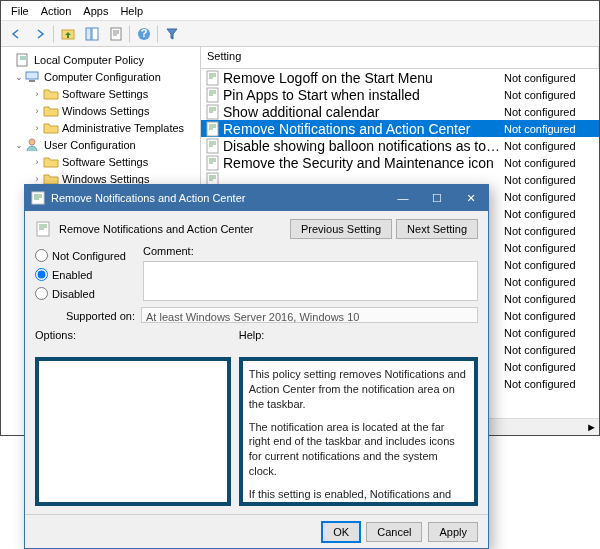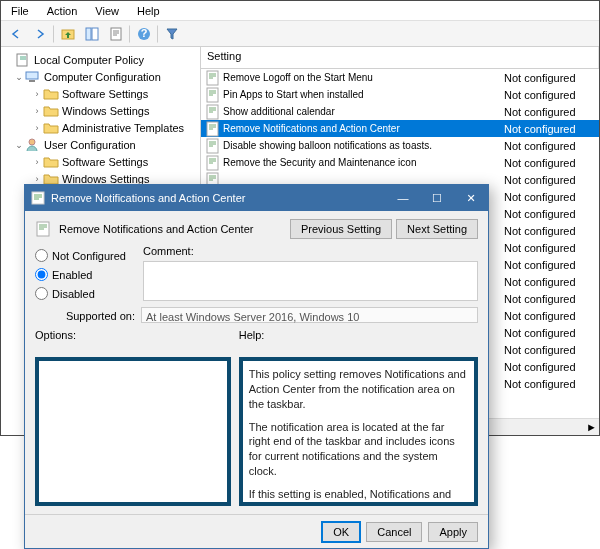--- a/index.html
+++ b/index.html
@@ -5,40 +5,40 @@
 * { box-sizing: border-box; margin: 0; padding: 0; font-family: "Segoe UI", Tahoma, sans-serif; font-size: 11px; }
 body { background: #fff; width: 600px; height: 549px; overflow: hidden; position: relative; }
 
 
 .main-window { width: 600px; height: 436px; background: #fff; border: 1px solid #4a4a4a; display: flex; flex-direction: column; }
 .titlebar { height: 28px; background: #fff; display: flex; align-items: center; padding-left: 6px; }
 .titlebar .appicon { width: 16px; height: 16px; margin-right: 6px; }
 .titlebar .title { flex: 1; font-size: 12px; color: #000; }
 .winbtns { display: flex; height: 100%; }
 .winbtn { width: 40px; display: flex; align-items: center; justify-content: center; color: #000; }
-.menubar { height: 20px; display: flex; align-items: center; padding-left: 4px; gap: 6px; border-bottom: 1px solid #e0e0e0; }
+.menubar { height: 20px; display: flex; align-items: center; padding-left: 4px; gap: 0; border-bottom: 1px solid #e0e0e0; }
 .menuitem { padding: 2px 6px; font-size: 11px; }
 .toolbar { height: 26px; display: flex; align-items: center; padding-left: 4px; gap: 2px; border-bottom: 1px solid #d0d0d0; background: #f5f5f5; }
 .toolbtn { width: 22px; height: 22px; display: flex; align-items: center; justify-content: center; border: 1px solid transparent; }
 .toolbtn.sep { width: 2px; border-left: 1px solid #ccc; height: 18px; }
 .content { flex: 1; display: flex; overflow: hidden; }
 .tree { width: 200px; border-right: 1px solid #d0d0d0; padding: 4px 2px; overflow: hidden; background: #fff; }
 .tree-node { display: flex; align-items: center; height: 17px; white-space: nowrap; }
 .tree-node .twisty { width: 12px; text-align: center; color: #666; font-size: 9px; }
 .tree-node .ticon { width: 16px; height: 16px; margin-right: 3px; }
 .listpane { flex: 1; display: flex; flex-direction: column; overflow: hidden; }
 .listheader { height: 22px; display: flex; border-bottom: 1px solid #d0d0d0; background: #fff; }
 .listheader .col { padding: 3px 6px; border-right: 1px solid #e4e4e4; font-size: 11px; }
 .listheader .col.setting { flex: 1; }
 .listheader .col.state { width: 95px; text-align: left; }
 .listbody { flex: 1; overflow: auto; position: relative; }
 .listrow { height: 17px; display: flex; align-items: center; padding-left: 4px; }
 .listrow.selected { background: #0078d7; color: #fff; }
 .listrow .ricon { width: 16px; height: 16px; margin-right: 2px; flex-shrink: 0; }
-.listrow .rsetting { flex: 1; white-space: nowrap; overflow: hidden; text-overflow: ellipsis; font-size: 10px; }
+.listrow .rsetting { flex: 1; white-space: nowrap; overflow: hidden; text-overflow: ellipsis; font-size: 14px; }
 .listrow .rstate { width: 95px; font-size: 11px; white-space: nowrap; }
 .list-hscroll { height: 17px; background: #f0f0f0; border-top: 1px solid #dadada; display: flex; align-items: center; justify-content: space-between; padding: 0 2px; position: relative; }
 .list-hscroll .thumb { position: absolute; left: 16px; top: 2px; height: 13px; width: 200px; background: #cdcdcd; }
 
 
 .dialog { position: absolute; left: 24px; top: 184px; width: 465px; height: 365px; background: #f0f0f0; border: 1px solid #3a6ea5; box-shadow: 4px 4px 14px rgba(0,0,0,0.3); display: flex; flex-direction: column; }
 .dlg-titlebar { height: 26px; background: #3a6ea5; color: #fff; display: flex; align-items: center; padding-left: 6px; }
 .dlg-titlebar .dlgicon { width: 14px; height: 14px; margin-right: 6px; }
 .dlg-titlebar .dlgtitle { flex: 1; font-size: 11px; }
 .dlg-winbtns { display: flex; height: 100%; }
@@ -72,21 +72,21 @@
 .arrow { width:12px; height:12px; }
 </style>
 </head>
 <body>
 
 <div class="main-window">
 
   <div class="menubar">
     <span class="menuitem">File</span>
     <span class="menuitem">Action</span>
-    <span class="menuitem">View</span>
+    <span class="menuitem">Apps</span>
     <span class="menuitem">Help</span>
   </div>
 
   <div class="toolbar">
     <div class="toolbtn">
         <svg class="arrow" viewBox="0 0 12 12">
           <path d="M8 2L3 6l5 4" fill="none" stroke="#2a7ad1" stroke-width="1.5"></path>
         </svg>
       </div>
     <div class="toolbtn">

